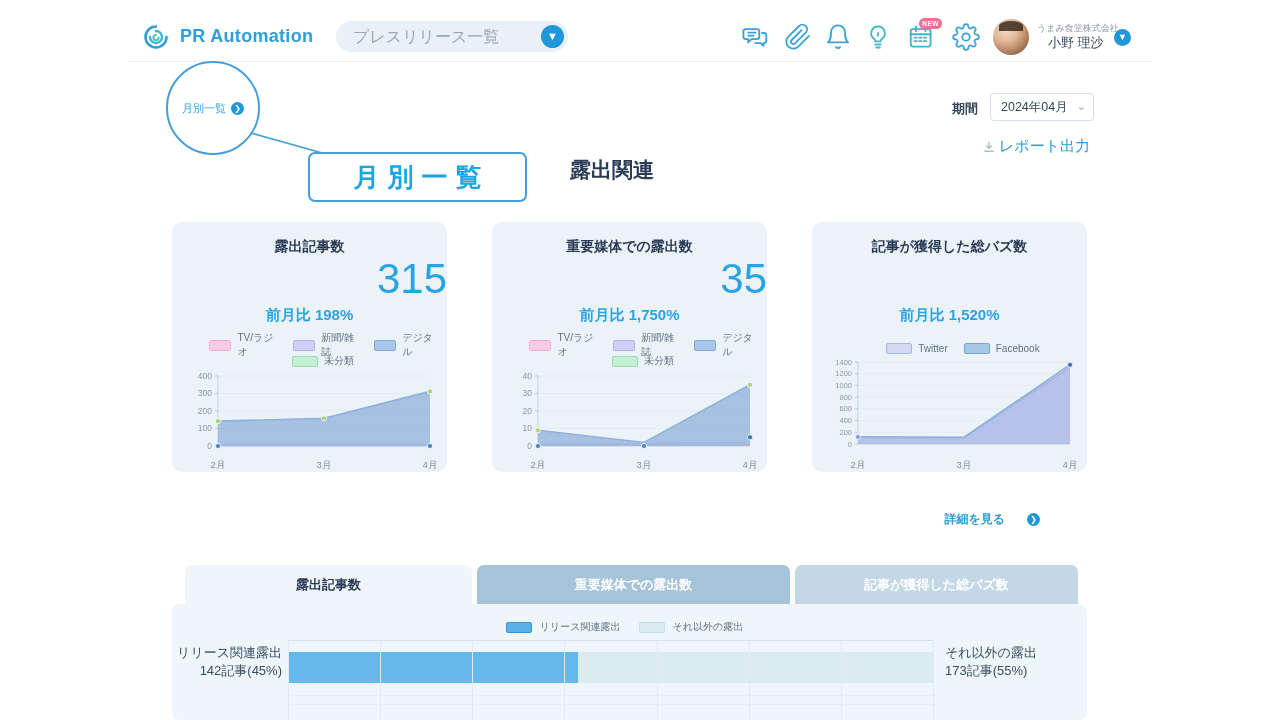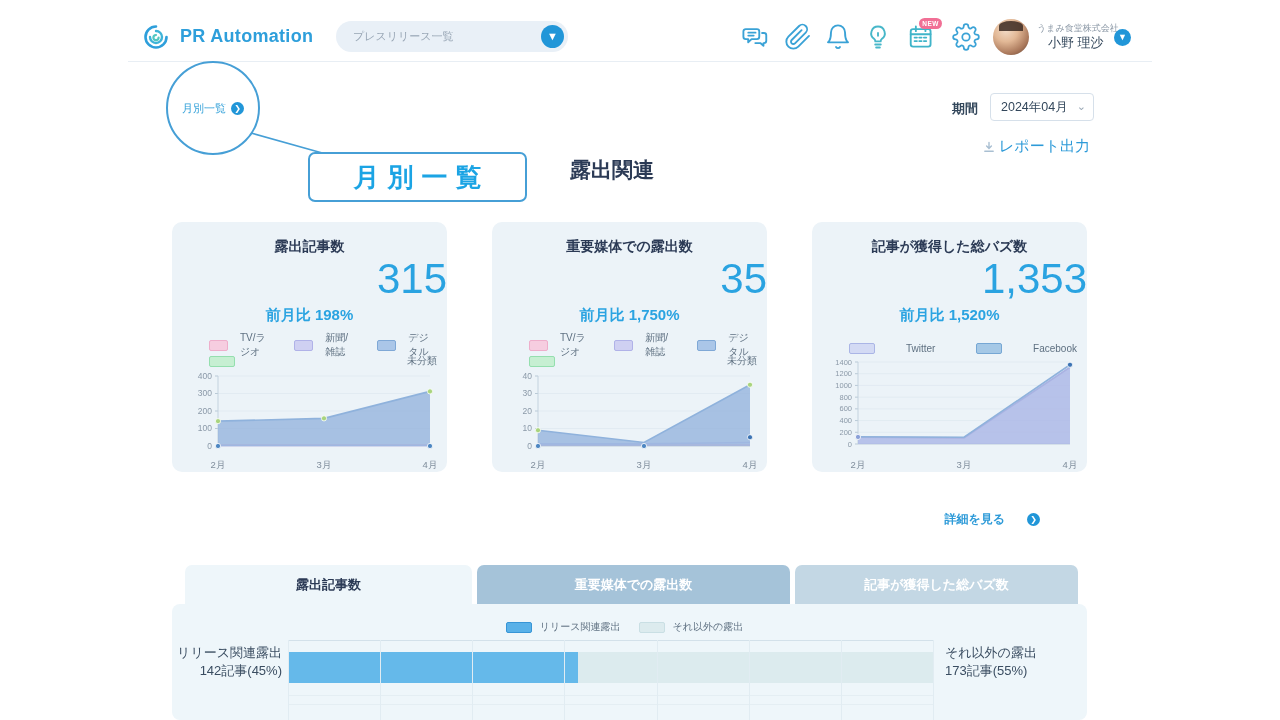--- a/index.html
+++ b/index.html
@@ -5,21 +5,21 @@
   * { margin:0; padding:0; box-sizing:border-box; }
   html,body { background:#fff; }
   body { font-family:"Liberation Sans","DejaVu Sans",sans-serif; }
   #app { position:relative; width:1280px; height:720px; background:#fff; overflow:hidden; }
   .abs { position:absolute; }
 
   
   .hdr-divider { left:128px; top:61px; width:1024px; height:1px; background:#e8eef4; }
   .logo-text { left:180px; top:26px; font-size:18px; font-weight:bold; color:#2e9fdb; letter-spacing:.3px; }
   .nav-pill { left:336px; top:21px; width:232px; height:31px; background:#e9f0f7; border-radius:16px; cursor:pointer; }
-  .nav-pill .val { position:absolute; left:17px; top:0; line-height:31px; font-size:11px; color:#97a5b4; }
+  .nav-pill .val { position:absolute; left:17px; top:0; line-height:31px; font-size:16px; color:#97a5b4; }
   .pill-circle { position:absolute; right:4px; top:4px; width:23px; height:23px; border-radius:50%; background:#2196d8; color:#fff; text-align:center; line-height:22px; font-size:11px; }
   .hicon { width:28px; height:28px; top:23px; cursor:pointer; }
   .hicon svg { width:100%; height:100%; }
   .cal-badge { position:absolute; right:-7px; top:-5px; min-width:21px; height:11px; border-radius:6px; background:#f16f95; color:#fff; font-size:6.5px; font-weight:bold; text-align:center; line-height:11px; padding:0 3px; letter-spacing:.5px; }
   .avatar { left:993px; top:19px; width:36px; height:36px; border-radius:50%; cursor:pointer;
             background:radial-gradient(circle at 36% 30%, #f3dcc8 0%, #e2b896 35%, #a9775a 70%, #53382b 100%); }
   .avatar:after { content:""; position:absolute; left:6px; top:2px; width:24px; height:10px; border-radius:50% 50% 0 0; background:#3c2a22; opacity:.85; }
   .company { left:1037px; top:22px; font-size:9px; color:#8a97a5; }
   .username { left:1048px; top:34px; font-size:13px; color:#33475b; }
   .user-chevron { left:1114px; top:29px; width:17px; height:17px; border-radius:50%; background:#2196d8; color:#fff; text-align:center; line-height:16px; font-size:9px; cursor:pointer; }
@@ -41,21 +41,21 @@
   .report-link { left:970px; top:137px; width:120px; text-align:right; font-size:15px; color:#2d9ad8; cursor:pointer; }
   .report-link svg { vertical-align:-2px; margin-right:4px; }
   .section-title { left:570px; top:156px; font-size:21px; font-weight:bold; color:#2b3a55; }
 
   
   .card { top:222px; width:275px; height:250px; background:#ecf3f8; border-radius:10px; }
   .card h3 { position:absolute; top:16px; left:0; width:100%; text-align:center; font-size:14px; font-weight:bold; color:#2b3a55; }
   .card .big { position:absolute; top:32px; left:0; width:100%; text-align:right; font-size:42px; line-height:50px; font-weight:normal; color:#2aa3e1; }
   .card .mom { position:absolute; top:84px; left:0; width:100%; text-align:center; font-size:15px; font-weight:bold; color:#2aa3e1; }
   .legend { position:absolute; left:0; width:100%; }
-  .legend .lrow { display:flex; justify-content:space-between; align-items:center; gap:12px; height:16px;margin-left:37px; }
+  .legend .lrow { display:flex; justify-content:center; align-items:center; gap:6px; height:16px;margin-left:37px; }
   .sw { display:inline-block; width:26px; height:11px; border-radius:2px; border:1px solid; }
   .lg { font-size:10px; color:#5e7081; margin-right:10px; }
   .chartbox { position:absolute; left:10px; }
 
   .details-link { left:930px; top:511px; width:110px; text-align:right; font-size:12px; font-weight:bold; color:#2d9ad8; cursor:pointer; display:flex; justify-content:flex-end; align-items:center; gap:22px; }
 
   
   .tab { top:565px; height:39px; line-height:39px; text-align:center; font-size:13px; font-weight:bold; border-radius:7px 7px 0 0; cursor:pointer; }
   .tab-1 { left:185px; width:287px; background:#eef6fa; color:#2b3a55; }
   .tab-2 { left:477px; width:313px; background:#a5c3d9; color:#fff; }
@@ -258,21 +258,20 @@
           <circle cx="36" cy="76" r="2.6" fill="#4c86c2" stroke="#fff" stroke-width="0.8"></circle>
           <circle cx="142" cy="76" r="2.6" fill="#4c86c2" stroke="#fff" stroke-width="0.8"></circle>
           <text x="36" y="98" text-anchor="middle" font-size="9.5" fill="#7f8d9c">2月</text>
           <text x="142" y="98" text-anchor="middle" font-size="9.5" fill="#7f8d9c">3月</text>
           <text x="248" y="98" text-anchor="middle" font-size="9.5" fill="#7f8d9c">4月</text>
         </svg></div>
   </section>
 
   <section class="abs card" style="left:812px;">
     <h3>記事が獲得した総バズ数</h3>
-    <div class="big">1,353</div>
     <div class="mom">前月比 1,520%</div>
     <div class="legend" style="top:118px;">
         <div class="lrow">
           <span class="sw" style="background:#d3daf4;border-color:#aab5e6"></span>
           <span class="lg">Twitter</span>
           <span class="sw" style="background:#a5c8e6;border-color:#76a7d4"></span>
           <span class="lg">Facebook</span>
         </div>
       </div>
     <div class="chartbox" style="top:134px;"><svg width="256" height="114" viewBox="0 0 256 114" style="overflow:visible">

